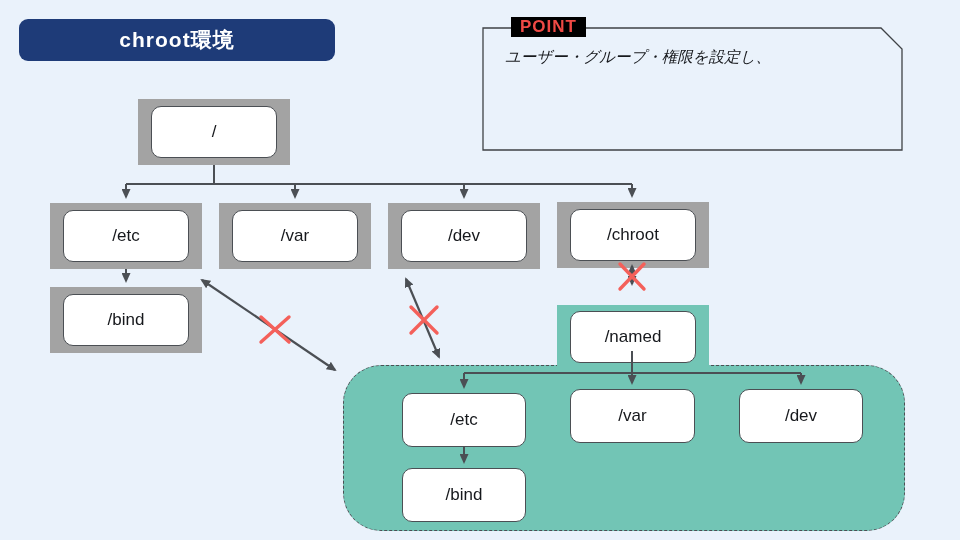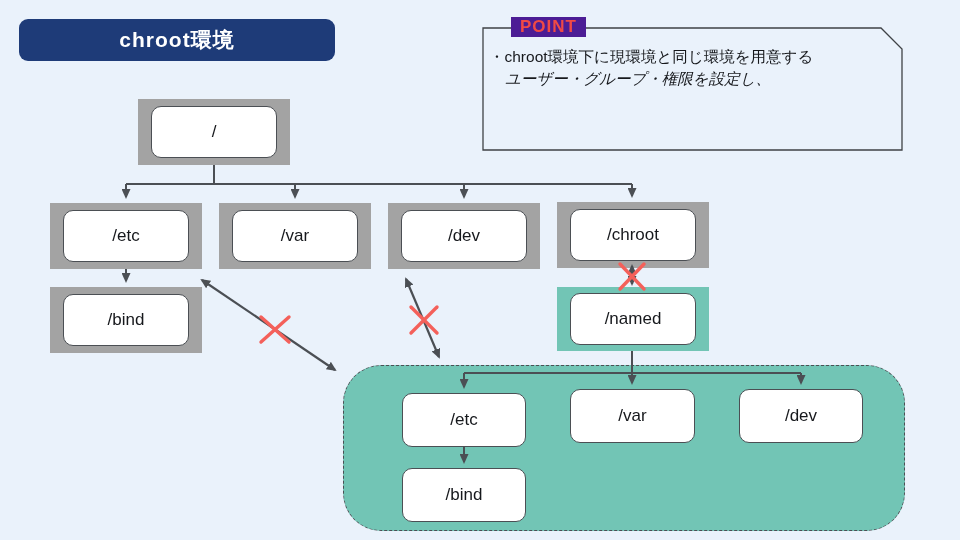--- a/index.html
+++ b/index.html
@@ -5,31 +5,31 @@
   html,body{margin:0;padding:0;}
   body{font-family:"Liberation Sans","DejaVu Sans",sans-serif;}
   .stage{position:relative;width:960px;height:540px;background:#eaf2fb;overflow:hidden;}
 
   
   .title-band{position:absolute;left:19px;top:19px;width:316px;height:42px;background:#1e3b78;
     border-radius:9px;display:flex;align-items:center;justify-content:center;
     color:#ffffff;font-size:21px;font-weight:bold;letter-spacing:1px;z-index:6;}
 
   
-  .point-label{position:absolute;left:511px;top:17px;background:#4c1d95;padding:0 9px;
+  .point-label{position:absolute;left:511px;top:17px;background:#000000;padding:0 9px;
     color:#f04a45;font-size:17px;font-weight:600;letter-spacing:1px;z-index:7;}
   .point-text{position:absolute;left:489px;top:46px;width:405px;z-index:7;
     font-size:15.5px;line-height:22px;color:#16181c;}
   .point-text .indent{padding-left:16px;font-style:italic;}
   .hl{background:#f8ad33;padding:1px 1px;}
 
   
   .frame{position:absolute;display:flex;align-items:center;justify-content:center;z-index:1;}
   .gray{background:#a3a3a3;}
-  .tealfill{background:#72c5b5;}
+  .tealfill{background:#72c5b5;margin-top:18px;}
   .box{background:#ffffff;border:1.6px solid #4b4f54;border-radius:10px;
     display:flex;align-items:center;justify-content:center;
     font-size:17px;color:#16181c;width:126px;height:52px;box-sizing:border-box;}
   .box.free{position:absolute;z-index:2;}
 
   
   .chroot-box{position:absolute;left:343px;top:365px;width:562px;height:166px;box-sizing:border-box;
     background:#72c5b5;border:1.6px dashed #4b4f54;border-radius:38px;z-index:1;}
 
   .overlay{position:absolute;left:0;top:0;z-index:5;pointer-events:none;}
@@ -133,17 +133,16 @@
         <line x1="620" y1="264" x2="644" y2="289"></line>
         <line x1="644" y1="264" x2="620" y2="289"></line>
       </g>
     </g>
   </svg>
 
   <div class="title-band">chroot環境</div>
 
   <div class="point-label">POINT</div>
   <div class="point-text">
-    <div>・chroot環境下に現環境と同じ環境を用意する</div>
     <div class="indent">ユーザー・グループ・権限を設定し、</div>
   </div>
 
 </div>
 
 </body></html>

